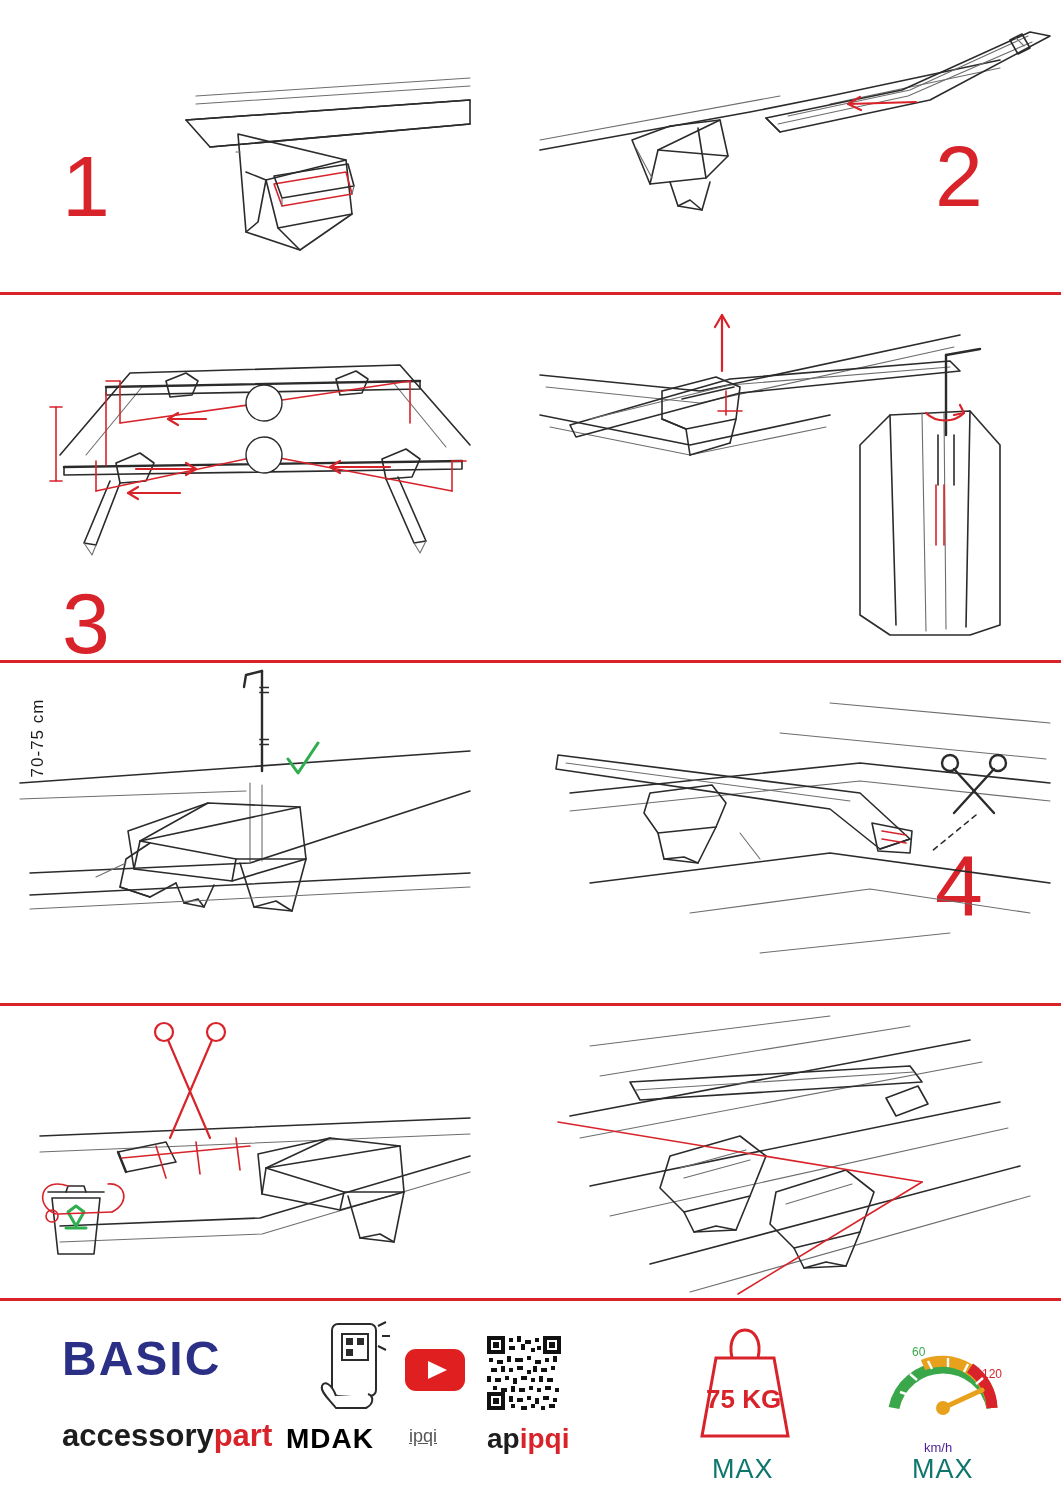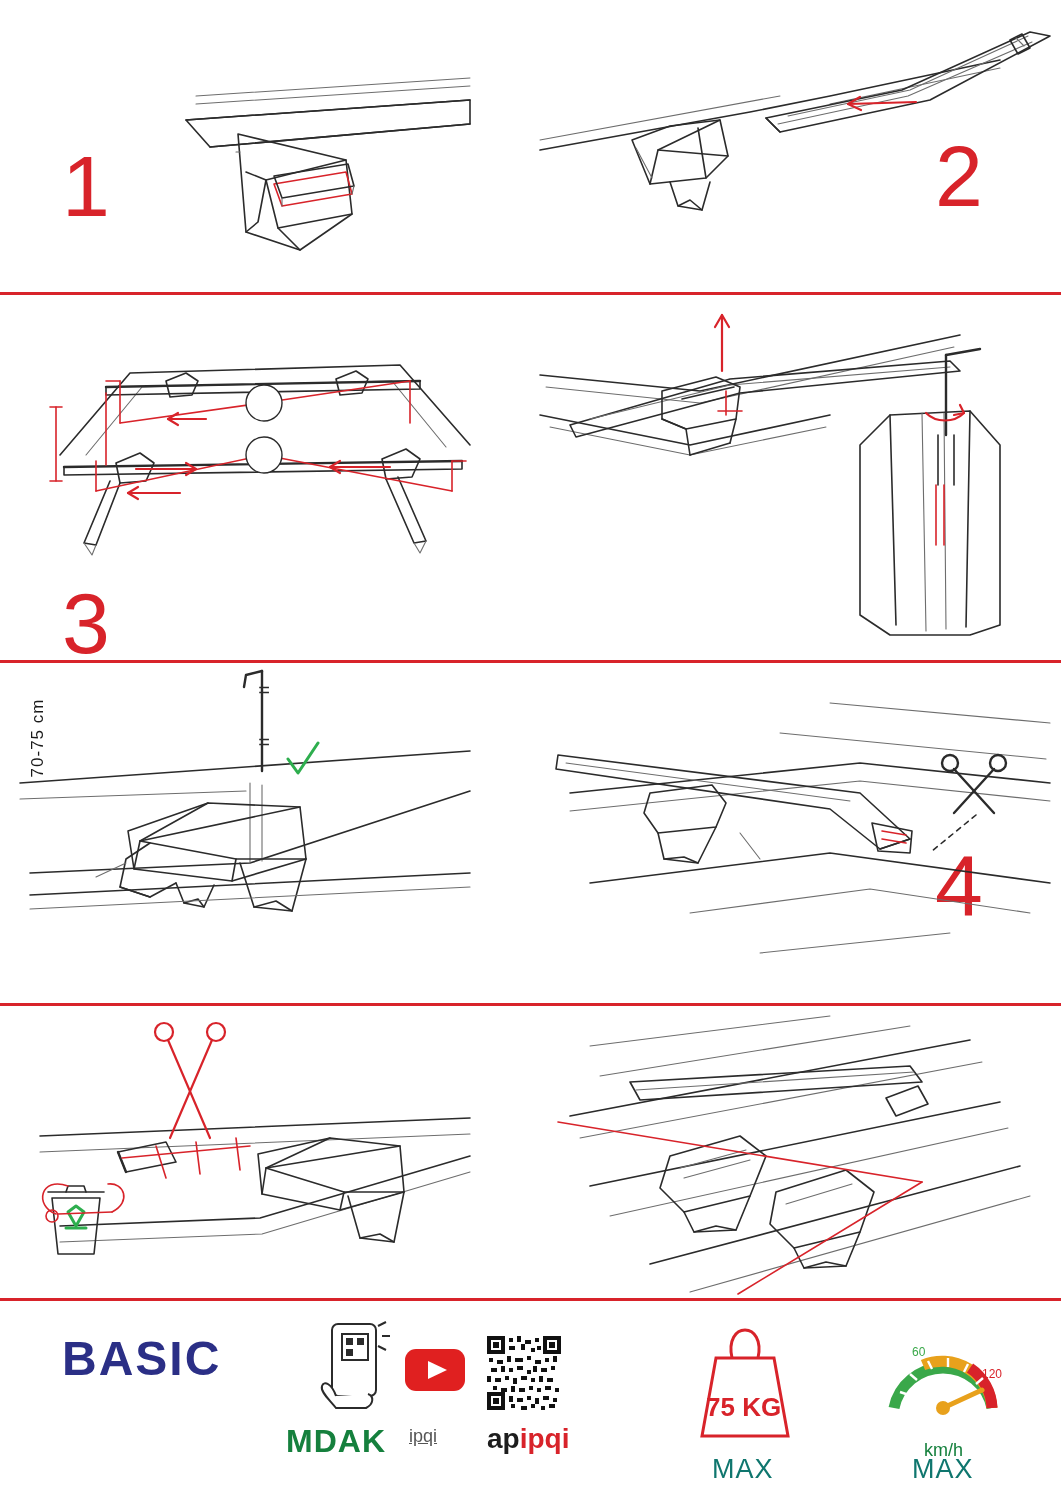--- a/index.html
+++ b/index.html
@@ -17,27 +17,27 @@
   .red-th{fill:none;stroke:#d8232a;stroke-width:2.2;stroke-linecap:round;stroke-linejoin:round;}
   .green{fill:none;stroke:#2eae4e;stroke-width:3;stroke-linecap:round;stroke-linejoin:round;}
   .dash{stroke-dasharray:5 5;}
 
   
   .footer{position:absolute;left:0;top:1300px;width:866px;height:200px;}
   .brandbasic{position:absolute;left:62px;top:31px;font-family:"Liberation Sans",sans-serif;font-size:48px;letter-spacing:2px;color:#2b2f86;font-weight:700;}
   .brandsub{position:absolute;left:62px;top:118px;font-size:31px;letter-spacing:0px;}
   .brandsub .a{color:#1d1d1d;font-weight:700;}
   .brandsub .p{color:#d8232a;font-weight:700;}
-  .mdak{position:absolute;left:286px;top:123px;font-size:32px;letter-spacing:1px;color:#15803d;font-weight:700;}
+  .mdak{position:absolute;left:286px;top:123px;font-size:28px;letter-spacing:1px;color:#000000;font-weight:700;}
   .ipqi{position:absolute;left:409px;top:126px;font-size:18px;color:#555;text-decoration:underline;}
   .apline{position:absolute;left:487px;top:123px;font-size:28px;font-weight:700;color:#1d1d1d;}
   .apline .l{color:#d8232a;}
   .maxlabel{position:absolute;font-size:27px;color:#0f766e;letter-spacing:1px;}
   .kgtext{position:absolute;font-size:26px;color:#d8232a;font-weight:700;}
-  .kmh{position:absolute;font-size:18px;color:#15803d;}
+  .kmh{position:absolute;font-size:13px;color:#4c1d95;}
 </style>
 </head>
 <body>
 
 <div class="sheet">
 
   <div class="rowline" style="top:292px;"></div>
   <div class="rowline" style="top:660px;"></div>
   <div class="rowline" style="top:1003px;"></div>
   <div class="rowline" style="top:1298px;"></div>
@@ -333,20 +333,23 @@
 
       <path class="red" d="M28 116 L392 176"></path>
       <path class="red" d="M392 176 L208 288"></path>
     </svg>
 
   </div>
 
   <div class="footer">
 
     <div class="brandbasic">BASIC</div>
+    <div class="brandsub">
+      <span class="a">accessory</span><span class="p">part</span>
+    </div>
 
     <svg style="position:absolute;left:312px;top:20px;" width="80" height="96" viewBox="0 0 80 96">
       <rect x="20" y="4" width="44" height="72" rx="6" fill="#ffffff" stroke="#2b2b2b" stroke-width="2"></rect>
       <rect x="30" y="14" width="26" height="26" fill="none" stroke="#2b2b2b" stroke-width="2"></rect>
       <rect x="34" y="18" width="7" height="7" fill="#2b2b2b"></rect>
       <rect x="45" y="18" width="7" height="7" fill="#2b2b2b"></rect>
       <rect x="34" y="29" width="7" height="7" fill="#2b2b2b"></rect>
       <path d="M24 76 C 20 64, 12 60, 10 66 C 8 72, 18 80, 24 88 L54 88 C 62 84, 62 76, 56 74" fill="#ffffff" stroke="#2b2b2b" stroke-width="2"></path>
       <path d="M66 6 L74 2 M70 16 L78 16 M66 26 L74 30" stroke="#2b2b2b" stroke-width="2" fill="none"></path>
     </svg>
@@ -423,21 +426,21 @@
     </svg>
 
     <div class="mdak">MDAK</div>
     <div class="ipqi">ipqi</div>
     <div class="apline"><span>ap</span><span class="l">ipqi</span></div>
 
     <svg style="position:absolute;left:680px;top:18px;" width="130" height="125" viewBox="0 0 130 125">
       <path d="M22 118 L36 40 L94 40 L108 118 Z" fill="#ffffff" stroke="#d8232a" stroke-width="3"></path>
       <path d="M52 40 C 48 22, 56 12, 65 12 C 74 12, 82 22, 78 40" fill="none" stroke="#d8232a" stroke-width="3"></path>
     </svg>
-    <div class="kgtext" style="left:706px;top:92px;">75 KG</div>
+    <div class="kgtext" style="left:706px;top:84px;">75 KG</div>
     <div class="maxlabel" style="left:712px;top:154px;">MAX</div>
 
     <svg style="position:absolute;left:878px;top:16px;" width="130" height="120" viewBox="0 0 130 120">
       <path d="M16 92 A 50 50 0 0 1 114 92" fill="none" stroke="#3aa84a" stroke-width="11"></path>
       <path d="M45 49 A 50 50 0 0 1 114 92" fill="none" stroke="#e8a11c" stroke-width="11"></path>
       <path d="M92 52 A 50 50 0 0 1 114 92" fill="none" stroke="#d8232a" stroke-width="11"></path>
       <g stroke="#ffffff" stroke-width="2.4">
         <path d="M22 76 L31 79"></path>
           <path d="M32 58 L39 64"></path>
           <path d="M50 45 L54 53"></path>

